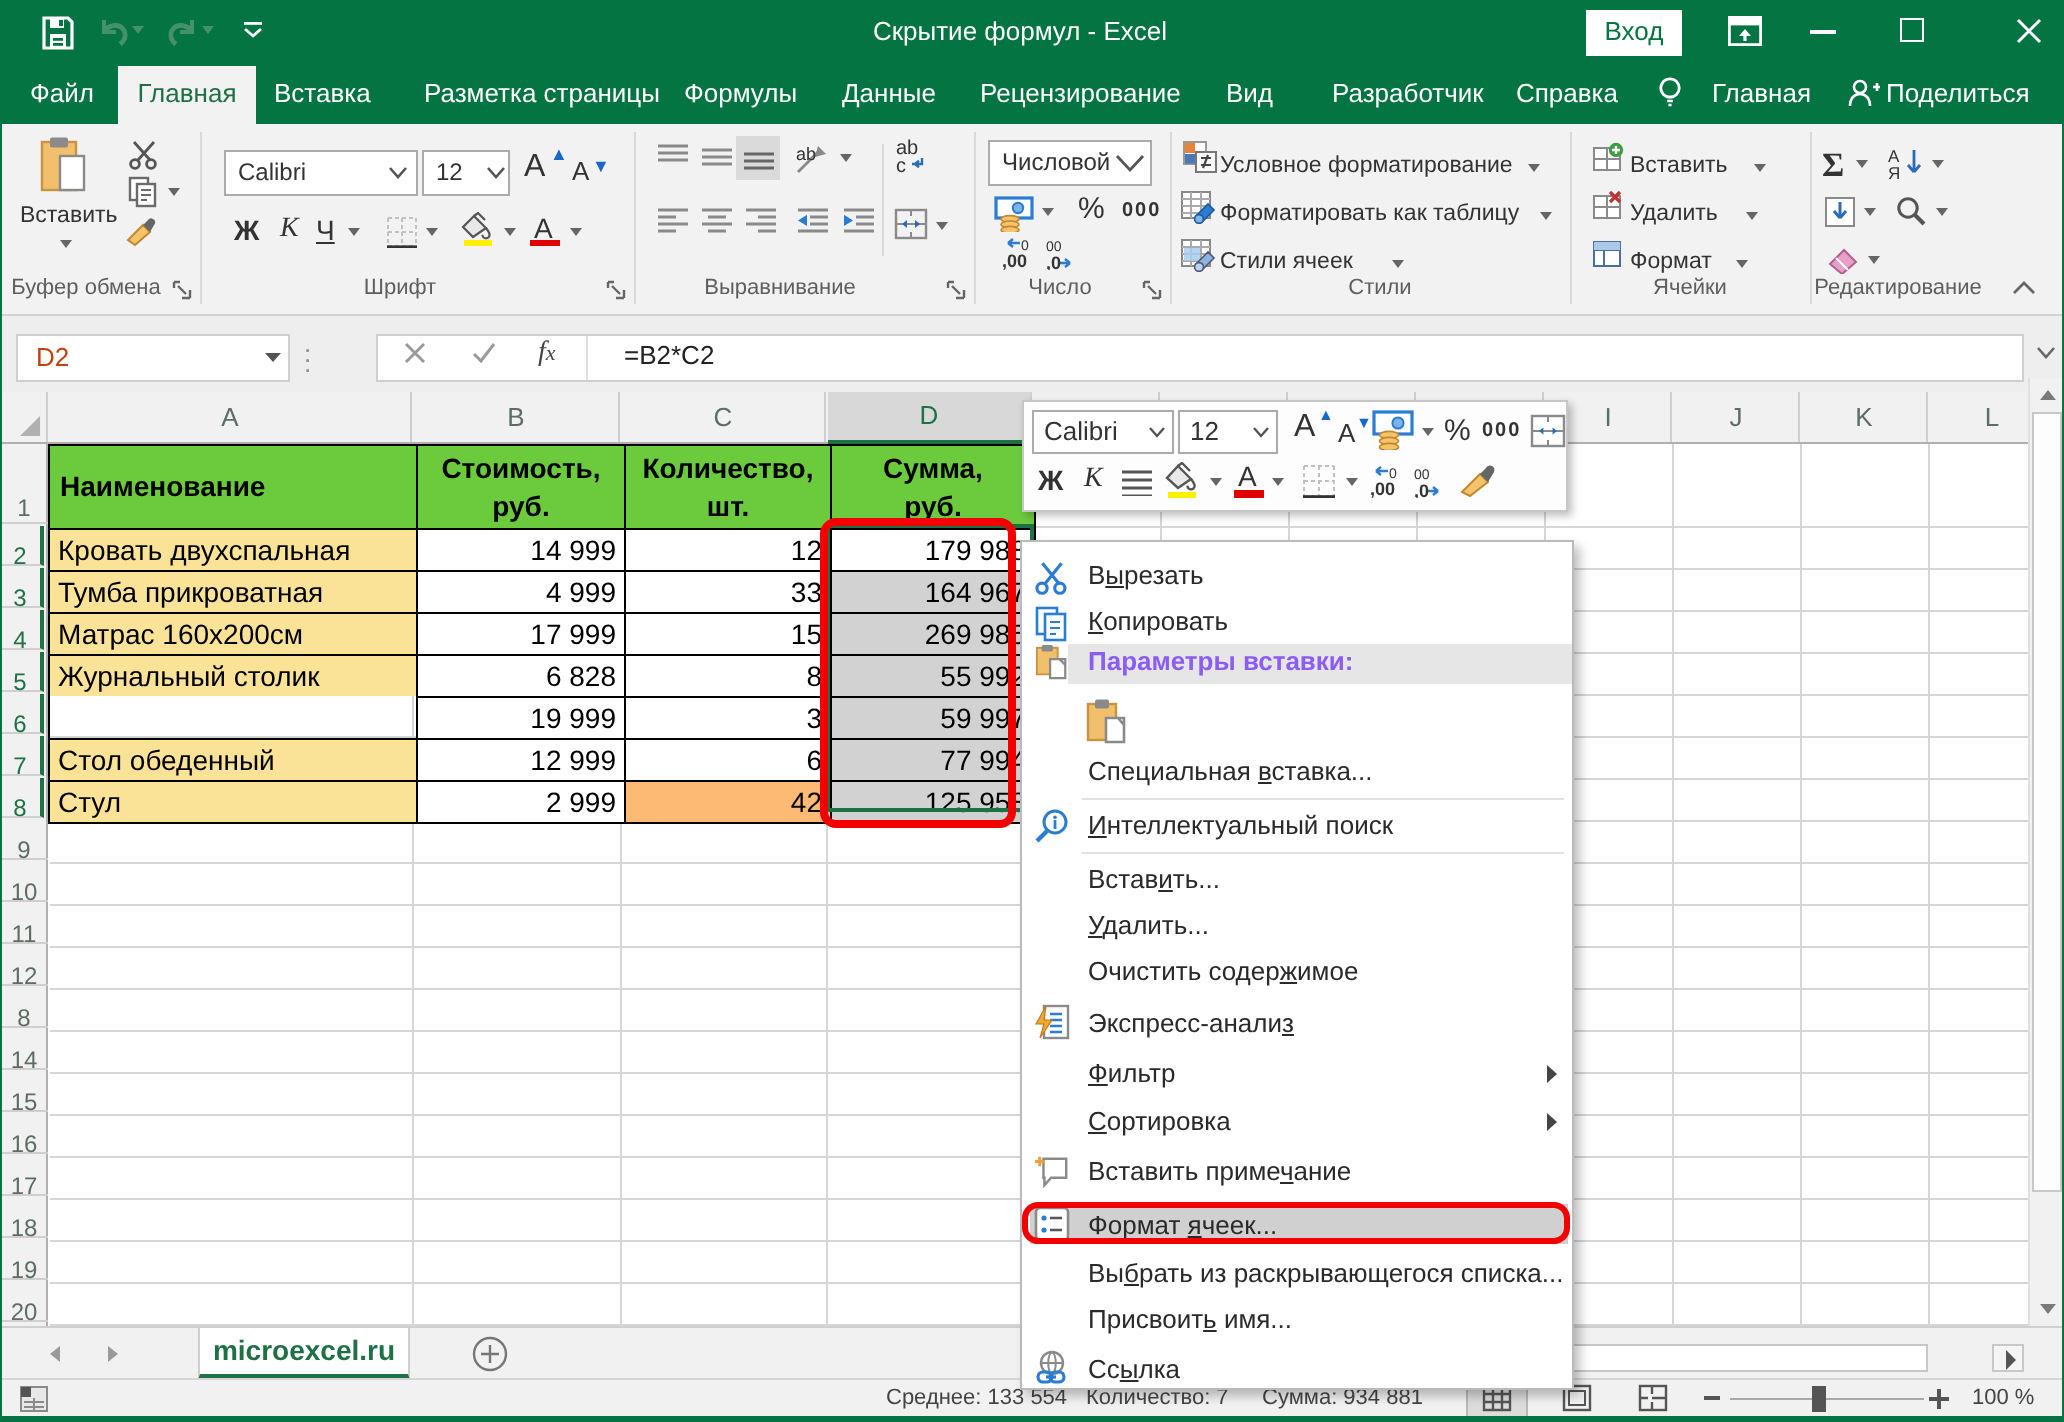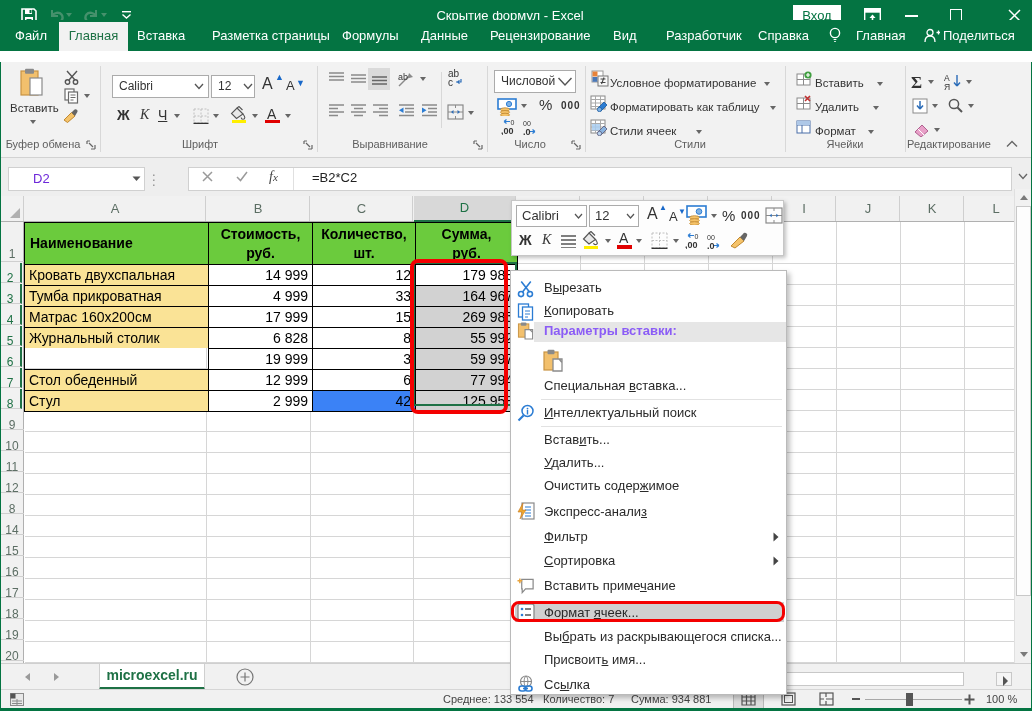--- a/index.html
+++ b/index.html
@@ -3,38 +3,38 @@
 <meta charset="utf-8">
 <style>
 * { margin:0; padding:0; box-sizing:border-box; }
 html,body { width:1032px; height:711px; overflow:hidden; }
 body { font-family:"Liberation Sans", sans-serif; }
 #app { position:relative; width:1032px; height:711px; background:#fff; overflow:hidden; }
 .abs { position:absolute; }
 
 
 #titlebar { left:0; top:0; width:1032px; height:31px; background:#047442; }
-#tabrow { left:0; top:20px; width:1032px; height:31px; background:#047442; }
+#tabrow { left:0; top:31px; width:1032px; height:31px; background:#047442; }
 .tablabel { position:absolute; top:8px; color:#fff; font-size:13px; white-space:nowrap; }
 #activetab { position:absolute; left:59px; top:2px; width:69px; height:29px; background:#f2f2f2; color:#1e7145; font-size:13px; text-align:center; line-height:28px; }
 #titletext { position:absolute; top:8px; left:410px; width:200px; color:#fff; font-size:13px; text-align:center; }
 #vhod { position:absolute; left:793px; top:5px; width:48px; height:23px; background:#fff; color:#047442; font-size:13px; text-align:center; line-height:22px; }
 
 
 #ribbon { left:0; top:62px; width:1032px; height:96px; background:#f2f2f2; border-bottom:1px solid #d2d2d2; }
 .gsep { position:absolute; top:4px; width:1px; height:86px; background:#d8d8d8; }
 .glabel { position:absolute; top:76px; font-size:11px; color:#5e5e5e; text-align:center; white-space:nowrap; }
 .launcher { position:absolute; top:78px; width:10px; height:10px; }
 .rtext { position:absolute; font-size:11.5px; color:#333; white-space:nowrap; }
 .combo { position:absolute; background:#fff; border:1px solid #ababab; font-size:12px; color:#333; }
 .darr { position:absolute; width:0; height:0; border-left:3px solid transparent; border-right:3px solid transparent; border-top:4px solid #666; }
 
 
 #fxbar { left:0; top:158px; width:1032px; height:38px; background:#eeeeee; }
-#namebox { position:absolute; left:8px; top:9px; width:137px; height:24px; background:#fff; border:1px solid #d0d0d0; font-size:13px; color:#6d28d9; line-height:22px; padding-left:24px; }
+#namebox { position:absolute; left:8px; top:9px; width:137px; height:24px; background:#fff; border:1px solid #d0d0d0; font-size:13px; color:#c2410c; line-height:22px; padding-left:9px; }
 #fxfield { position:absolute; left:188px; top:9px; width:824px; height:24px; background:#fff; border:1px solid #d0d0d0; }
 
 
 #grid { left:0; top:196px; width:1032px; height:467px; background:#fff; overflow:hidden; }
 #colheads { position:absolute; left:0; top:0; width:1032px; height:26px; background:#f1f1f1; border-bottom:1px solid #b0b0b0; }
 .colhead { position:absolute; top:0; height:25px; font-size:13px; color:#5c6e64; text-align:center; line-height:25px; border-right:1px solid #cfcfcf; }
 #rowheads { position:absolute; left:0; top:26px; width:24px; height:441px; background:#f1f1f1; border-right:1px solid #b0b0b0; }
 .rowhead { position:absolute; left:0; width:24px; font-size:12px; color:#5c6e64; text-align:center; border-bottom:1px solid #cfcfcf; }
 .gridv { position:absolute; top:26px; width:1px; background:#d6d6d6; }
 .gridh { position:absolute; left:25px; height:1px; background:#d6d6d6; }
@@ -501,21 +501,21 @@
         <div class="tcell num" style="left:390px;top:104px;width:102px;height:21px;line-height:20px;background:#d2d2d2;border-right:none">55 992</div>
         <div class="tcell num" style="left:183px;top:125px;width:104px;height:21px;line-height:20px;background:#fff">19 999</div>
         <div class="tcell num" style="left:287px;top:125px;width:103px;height:21px;line-height:20px;background:#fff">3</div>
         <div class="tcell num" style="left:390px;top:125px;width:102px;height:21px;line-height:20px;background:#d2d2d2;border-right:none">59 997</div>
         <div class="tcell tan" style="left:0;top:146px;width:183px;height:21px;border-left:none;line-height:20px;padding-left:4px">Стол обеденный</div>
         <div class="tcell num" style="left:183px;top:146px;width:104px;height:21px;line-height:20px;background:#fff">12 999</div>
         <div class="tcell num" style="left:287px;top:146px;width:103px;height:21px;line-height:20px;background:#fff">6</div>
         <div class="tcell num" style="left:390px;top:146px;width:102px;height:21px;line-height:20px;background:#d2d2d2;border-right:none">77 994</div>
         <div class="tcell tan" style="left:0;top:167px;width:183px;height:21px;border-left:none;line-height:20px;padding-left:4px">Стул</div>
         <div class="tcell num" style="left:183px;top:167px;width:104px;height:21px;line-height:20px;background:#fff">2 999</div>
-        <div class="tcell num" style="left:287px;top:167px;width:103px;height:21px;line-height:20px;background:#3b82f6">42</div>
+        <div class="tcell num" style="left:287px;top:167px;width:103px;height:21px;line-height:20px;background:#fdba74">42</div>
         <div class="tcell num" style="left:390px;top:167px;width:102px;height:21px;line-height:20px;background:#d2d2d2;border-right:none">125 958</div>
       </div>
   <div class="abs" style="left:413px;top:66px;width:104px;height:144px;border:2px solid #1e7145"></div>
     </div>
   <div id="vscroll" class="abs">
     <div class="abs" style="left:2px;top:2px;width:14px;height:14px"><svg width="14" height="14" viewBox="0 0 14 14">
           <path d="M7 4 L11 9 L3 9 z" fill="#7a7a7a"></path>
         </svg></div>
     <div class="abs" style="left:1px;top:17px;width:15px;height:390px;background:#fdfdfd;border:1px solid #c8c8c8"></div>
     <div class="abs" style="left:2px;top:458px;width:14px;height:14px"><svg width="14" height="14" viewBox="0 0 14 14">

